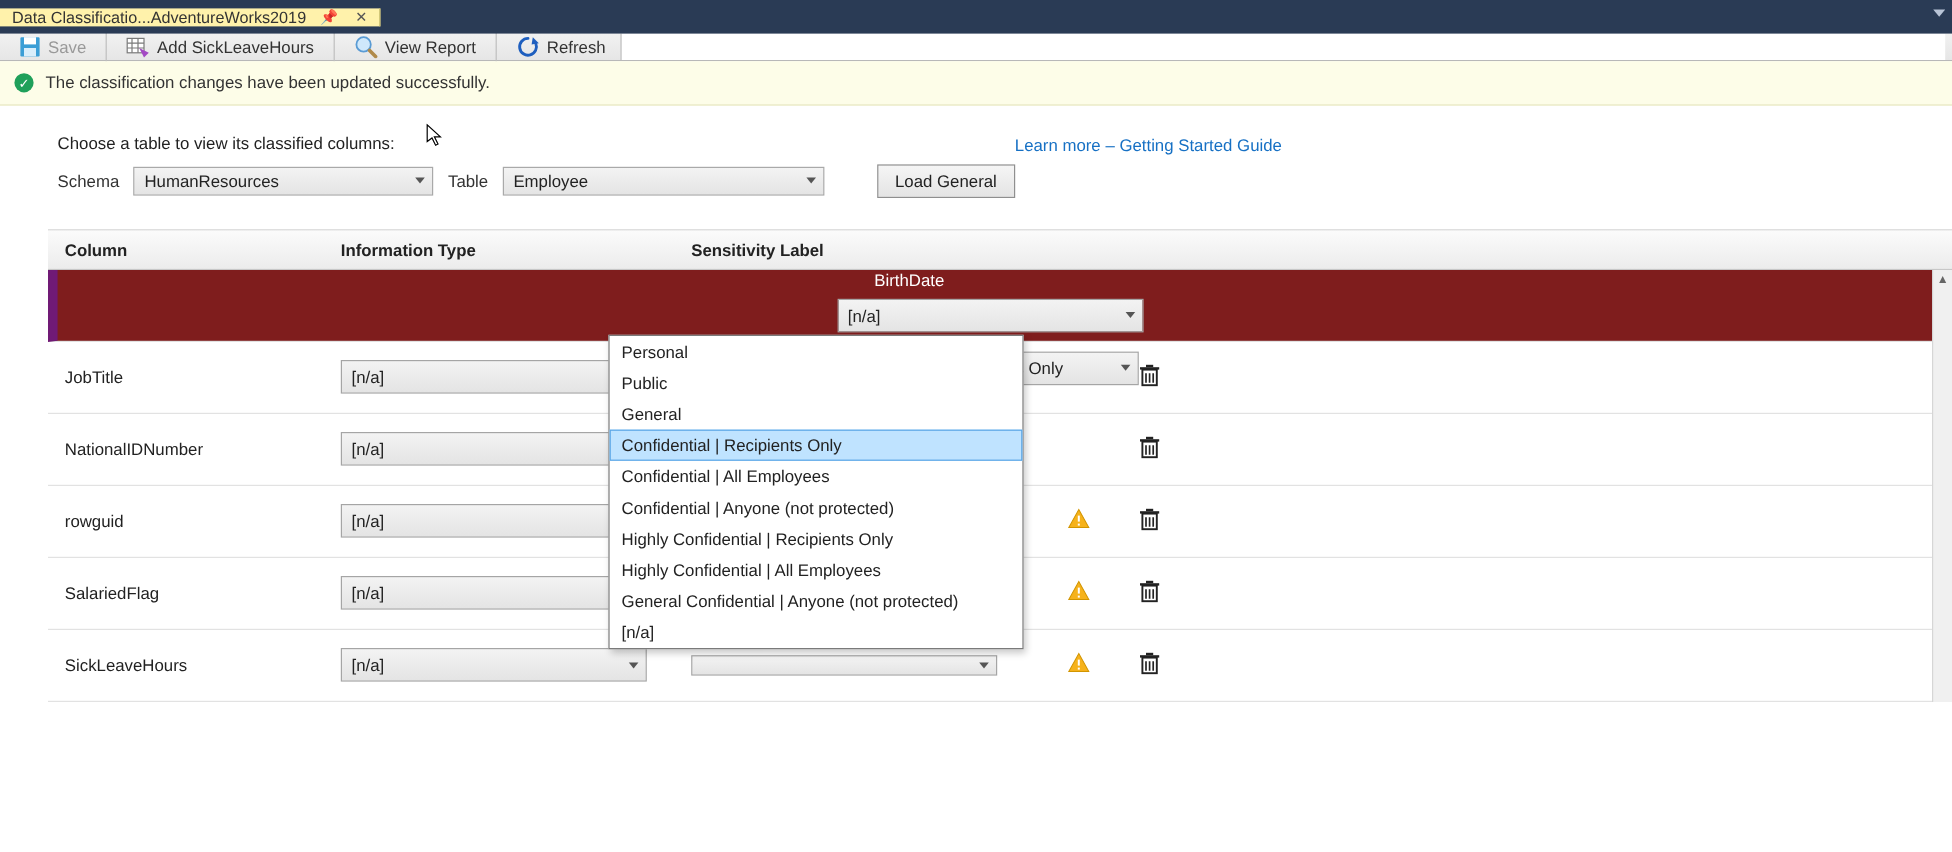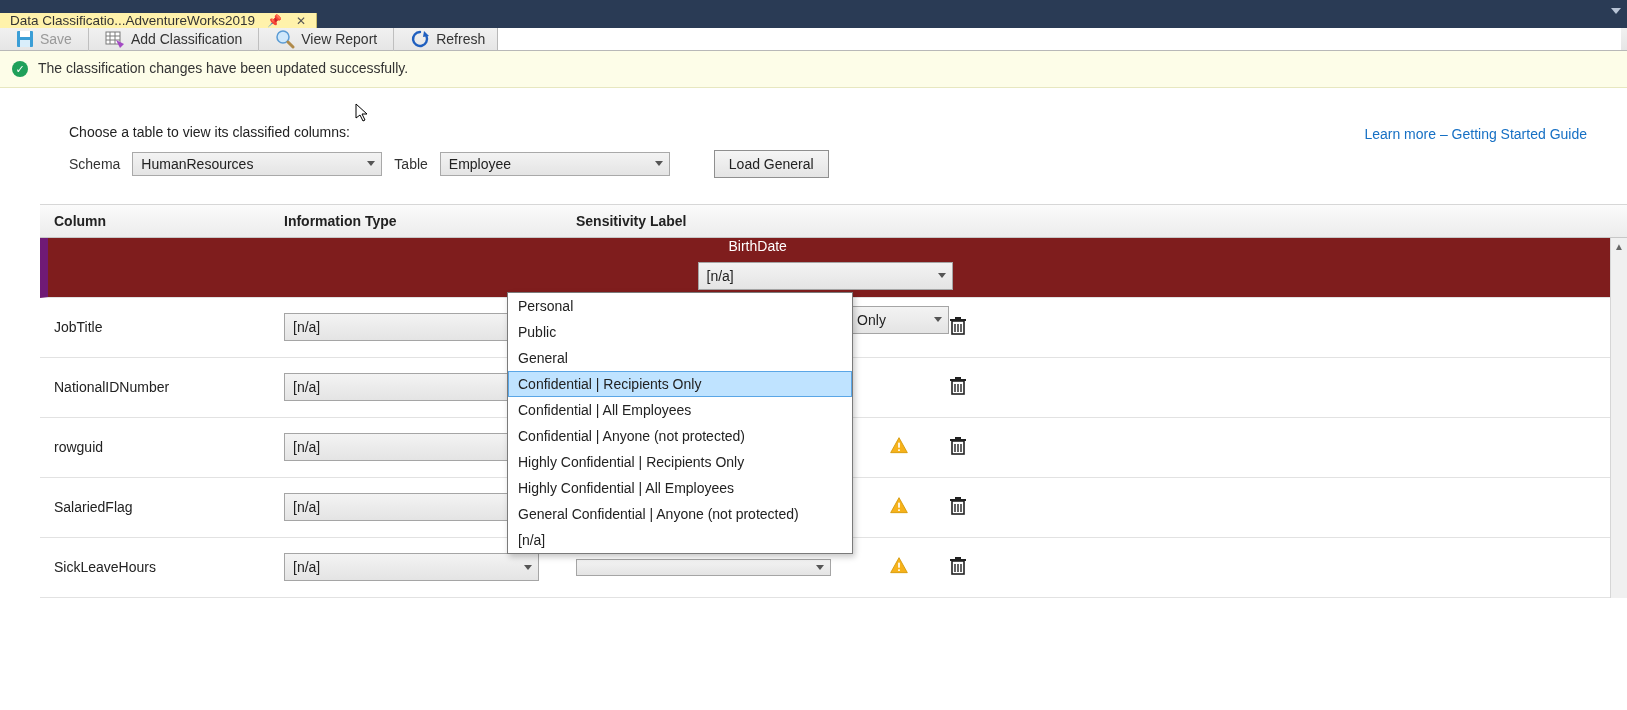--- a/index.html
+++ b/index.html
@@ -9,21 +9,21 @@
     color: #222;
     background: #fff;
     overflow: hidden;
   }
 
   
   .titlebar {
     height: 28px;
     background: #2a3b55;
     display: flex;
-    align-items: flex-end;
+    align-items: center;
     position: relative;
   }
   .tab {
     background: #fff2ab;
     border-right: 1px solid #c8bc6d;
     display: flex;
     align-items: center;
     padding: 0 8px 0 10px;
     gap: 10px;
     font-size: 13.5px;
@@ -92,40 +92,38 @@
     color:#fff;font-size:11px;margin-top:2px;flex-shrink:0;
   }
   .banner .lines { line-height: 1.4; }
   .cursor-arrow {
     position:absolute; left:355px; top:52px; pointer-events:none;
     font-size:18px; color:#000;
   }
 
   
   .controls {
-    padding: 36px 40px 12px 48px;
+    padding: 23px 40px 12px 48px;
     display: flex;
     align-items: flex-start;
-    justify-content: space-between;
-    margin-left: 21px;
   }
   .controls-left { }
   .controls .instruction { margin-bottom: 10px; color:#222; }
   .selectors { display:flex; align-items:center; gap:12px; }
   .selectors label { color:#333; }
   .combo {
     display:flex; align-items:center; justify-content:space-between;
     background: linear-gradient(#f3f3f3,#e4e4e4);
     border:1px solid #a9a9a9;
     padding: 3px 6px 3px 8px;
     cursor:pointer;
     min-width: 130px;
   }
   .combo.schema { width: 250px; }
-  .combo.table  { width: 230px; gap: 12px; }
+  .combo.table  { width: 268px; gap: 12px; }
   .combo .caret {
     width:0;height:0;border-left:4px solid transparent;border-right:4px solid transparent;border-top:5px solid #555;
   }
   .btn {
     background: linear-gradient(#f5f5f5,#e4e4e4);
     border:1px solid #8f8f8f;
     padding: 5px 14px;
     cursor:pointer;
   }
   .learn-link { color:#1670c4; cursor:pointer; white-space:nowrap; margin-top:2px;}
@@ -229,21 +227,21 @@
     <div class="sep"></div>
     <div class="tool">
       <svg width="20" height="20">
         <rect x="1" y="3" width="14" height="12" fill="#fff" stroke="#7a7a7a"></rect>
         <line x1="1" y1="7" x2="15" y2="7" stroke="#7a7a7a"></line>
           <line x1="1" y1="11" x2="15" y2="11" stroke="#7a7a7a"></line>
         <line x1="5" y1="3" x2="5" y2="15" stroke="#7a7a7a"></line>
           <line x1="10" y1="3" x2="10" y2="15" stroke="#7a7a7a"></line>
         <polygon points="11,11 19,15 15,19" fill="#a349c4"></polygon>
       </svg>
-      <span>Add Classification</span>
+      <span>Add SickLeaveHours</span>
     </div>
     <div class="sep"></div>
     <div class="tool">
       <svg width="20" height="20">
         <circle cx="8" cy="8" r="6" fill="#cfe8fb" stroke="#5a9bd4" stroke-width="1.5"></circle>
         <line x1="13" y1="13" x2="18" y2="18" stroke="#b08a4a" stroke-width="3" stroke-linecap="round"></line>
       </svg>
       <span>View Report</span>
     </div>
     <div class="sep"></div>

